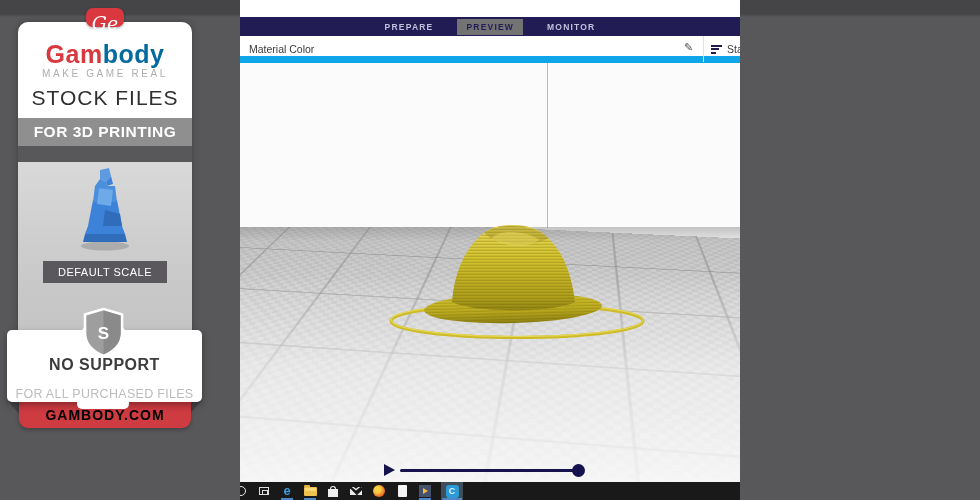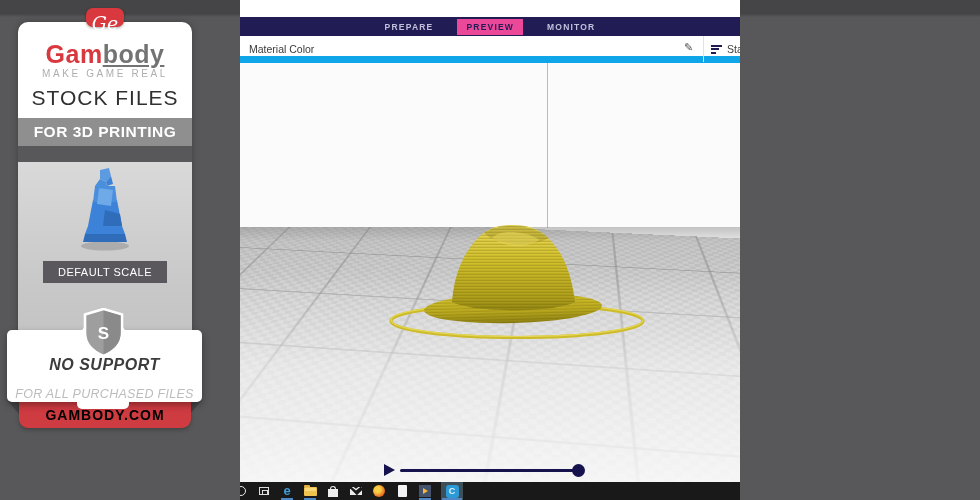--- a/index.html
+++ b/index.html
@@ -6,55 +6,55 @@
   *{box-sizing:border-box;font-family:"Liberation Sans",sans-serif;}
   .stage{position:relative;width:980px;height:500px;overflow:hidden;
     background:linear-gradient(180deg,#454548 0,#454548 14px,#58585a 17px,#58585a 100%);}
 
   
   .card{position:absolute;left:18px;top:22px;width:174px;height:380px;
     border-radius:10px 10px 0 0;overflow:hidden;box-shadow:0 0 7px rgba(0,0,0,.28);}
   .card-top{height:96px;background:#fff;text-align:center;}
   .brand{padding-top:20px;font-size:25px;font-weight:bold;line-height:25px;letter-spacing:.5px;}
   .brand .red{color:#d8383e;}
-  .brand .dark{color:#737373;text-decoration:underline;}
+  .brand .dark{color:#0369a1;}
   .tagline{font-size:10px;letter-spacing:2.6px;color:#aeaeae;margin-top:1px;}
   .headline{margin-top:7px;font-size:21px;color:#303030;letter-spacing:1px;}
   .card-band{height:28px;background:#8f8f8f;color:#fff;text-align:center;
     line-height:28px;font-size:15.5px;font-weight:bold;letter-spacing:.5px;}
   .card-body{height:256px;background:linear-gradient(#d9d9d9,#c9c9c9 45%,#bcbcbc);text-align:center;}
   .fig-wrap{margin-top:16px;height:90px;}
   .not-moderated{margin-top:9px;font-size:13.5px;font-weight:bold;color:#4b4b4b;letter-spacing:.4px;}
   .default-scale{margin-top:9px;display:inline-block;background:#5b585d;border:none;color:#fff;
     font-size:11px;letter-spacing:.5px;padding:5px 15px;cursor:default;}
   .logo{position:absolute;left:86px;top:8px;width:38px;height:19px;background:#d8383e;border-radius:7px;
     color:#fff;font-family:"DejaVu Serif",serif;font-style:italic;font-size:19px;text-align:center;
     line-height:31px;z-index:7;box-shadow:0 1px 3px rgba(0,0,0,.35);}
   .fold{position:absolute;top:400px;width:12px;height:14px;background:#454547;z-index:1;}
   .fold.l{left:7px;clip-path:polygon(0 0,100% 0,100% 100%);}
   .fold.r{left:190px;clip-path:polygon(0 0,100% 0,0 100%);}
   .site-band{position:absolute;left:19px;top:402px;width:172px;height:26px;background:#ce3b41;
     border-radius:0 0 9px 9px;color:#000000;text-align:center;line-height:26px;font-size:14px;
     font-weight:bold;letter-spacing:1px;z-index:2;box-shadow:0 2px 4px rgba(0,0,0,.25);}
   .ribbon{position:absolute;left:7px;top:330px;width:195px;height:72px;background:#fff;border-radius:5px;
-    box-shadow:0 3px 7px rgba(0,0,0,.35);text-align:center;z-index:4;font-style:italic;}
+    box-shadow:0 3px 7px rgba(0,0,0,.35);text-align:center;z-index:4;}
   .no-support{margin-top:26px;font-size:16px;font-weight:bold;color:#3c3c3c;letter-spacing:.5px;}
   .for-all{margin-top:13px;font-size:12.5px;color:#bcbcbc;letter-spacing:.3px;}
   .shield-back{position:absolute;left:87px;top:315px;width:33px;height:33px;background:#fff;
     border-radius:4px;transform:rotate(45deg);z-index:4;}
   .shield{position:absolute;left:83px;top:308px;width:41px;height:49px;z-index:5;}
   .notch{position:absolute;left:77px;top:402px;width:52px;height:7px;background:#fff;
     border-radius:0 0 5px 5px;z-index:5;}
 
   
   .window{position:absolute;left:240px;top:0;width:500px;height:500px;background:#fff;overflow:hidden;}
   .navbar{position:absolute;top:17px;left:0;width:100%;height:19px;background:#221c55;
     display:flex;justify-content:center;align-items:center;gap:15px;}
   .tab{font-size:8.5px;font-weight:bold;letter-spacing:1.2px;color:#c3c0dd;padding:3px 9px;cursor:default;}
-  .tab.active{background:#ec4899;color:#221c55;}
+  .tab.active{background:#737373;color:#221c55;}
   .toolbar{position:absolute;top:36px;left:0;width:100%;height:27px;background:#fff;
     border-bottom:7px solid #0ea5e9;}
   .mc-label{position:absolute;left:9px;top:7px;font-size:10.5px;color:#3a3a3a;}
   .pencil{position:absolute;left:444px;top:5px;font-size:11px;color:#555;}
   .tdivider{position:absolute;left:463px;top:0;width:1px;height:26px;background:#e2e2e2;}
   .profile{position:absolute;left:471px;top:0;height:26px;display:flex;align-items:center;gap:5px;}
   .layer-bars{display:inline-block;}
   .layer-bars i{display:block;height:2px;background:#221c55;margin:1.5px 0;}
   .layer-bars i:nth-child(1){width:11px;}
   .layer-bars i:nth-child(2){width:8px;}

